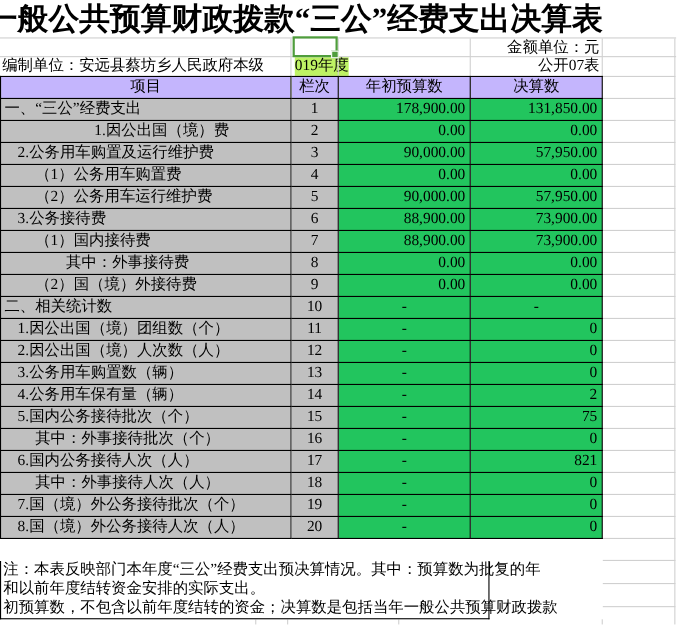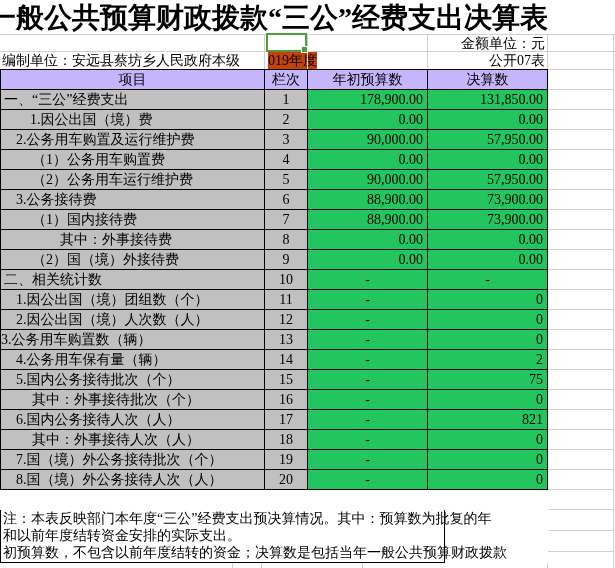--- a/index.html
+++ b/index.html
@@ -15,21 +15,21 @@
   .meta-unit{
     position:absolute;top:35px;left:0;width:545px;height:17px;line-height:17px;
     font-size:14px;text-align:right;
   }
   .meta-prep{
     position:absolute;top:52px;left:2px;width:300px;height:17px;line-height:17px;
     font-size:14px;text-align:left;white-space:nowrap;
   }
   .meta-year{
     position:absolute;top:52px;left:268px;height:17px;line-height:17px;
-    font-size:14px;white-space:nowrap;background:#c2410c;
+    font-size:14px;white-space:nowrap;background:#bef264;
   }
   .meta-code{
     position:absolute;top:52px;left:300px;width:245px;height:17px;line-height:17px;
     font-size:14px;text-align:right;
   }
   
   .selection{
     position:absolute;left:266px;top:33px;width:41px;height:19px;
     box-sizing:border-box;border:2px solid #4f9d3c;z-index:30;background:transparent;
   }
@@ -94,21 +94,21 @@
       </tr>
     </thead>
     <tbody>
         <tr>
           <td class="c-item gray" style="padding-left: 3px;">一、“三公”经费支出</td>
           <td class="c-no gray">1</td>
           <td class="c-val">178,900.00</td>
           <td class="c-val">131,850.00</td>
         </tr>
         <tr>
-          <td class="c-item gray" style="padding-left: 29px;">1.因公出国（境）费</td>
+          <td class="c-item gray" style="padding-left: 29px; text-align: center;">1.因公出国（境）费</td>
           <td class="c-no gray">2</td>
           <td class="c-val">0.00</td>
           <td class="c-val">0.00</td>
         </tr>
         <tr>
           <td class="c-item gray" style="padding-left: 15px;">2.公务用车购置及运行维护费</td>
           <td class="c-no gray">3</td>
           <td class="c-val">90,000.00</td>
           <td class="c-val">57,950.00</td>
         </tr>
@@ -160,21 +160,21 @@
           <td class="c-val center">-</td>
           <td class="c-val">0</td>
         </tr>
         <tr>
           <td class="c-item gray" style="padding-left: 15px;">2.因公出国（境）人次数（人）</td>
           <td class="c-no gray">12</td>
           <td class="c-val center">-</td>
           <td class="c-val">0</td>
         </tr>
         <tr>
-          <td class="c-item gray" style="">3.公务用车购置数（辆）</td>
+          <td class="c-item gray" style="padding-left: 15px;">3.公务用车购置数（辆）</td>
           <td class="c-no gray">13</td>
           <td class="c-val center">-</td>
           <td class="c-val">0</td>
         </tr>
         <tr>
           <td class="c-item gray" style="padding-left: 15px;">4.公务用车保有量（辆）</td>
           <td class="c-no gray">14</td>
           <td class="c-val center">-</td>
           <td class="c-val">2</td>
         </tr>

